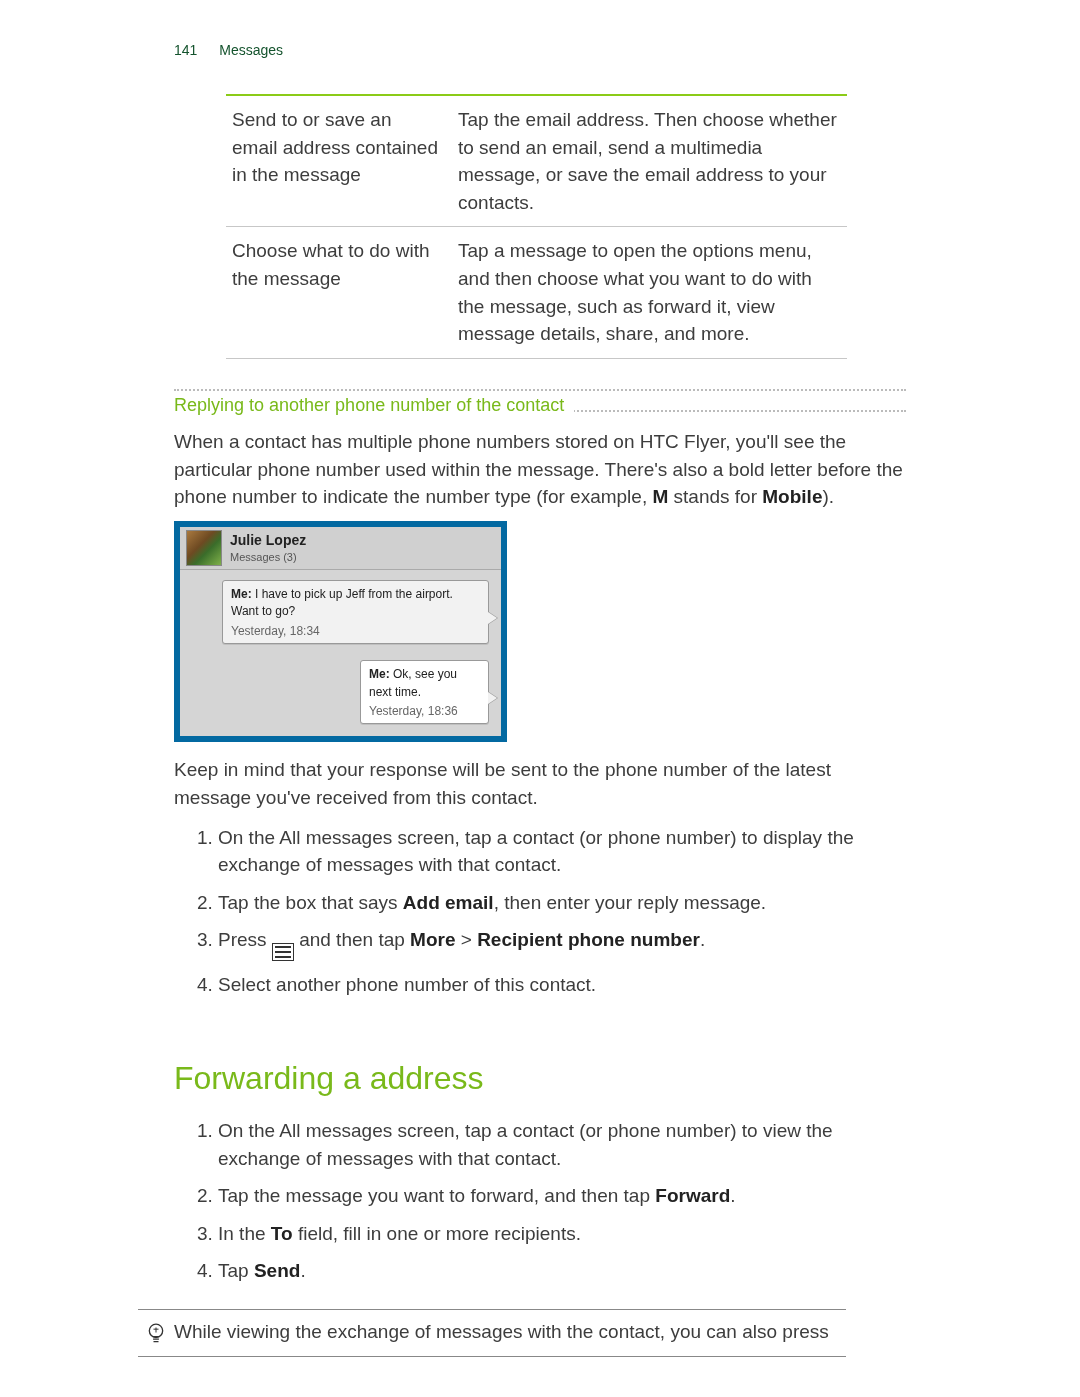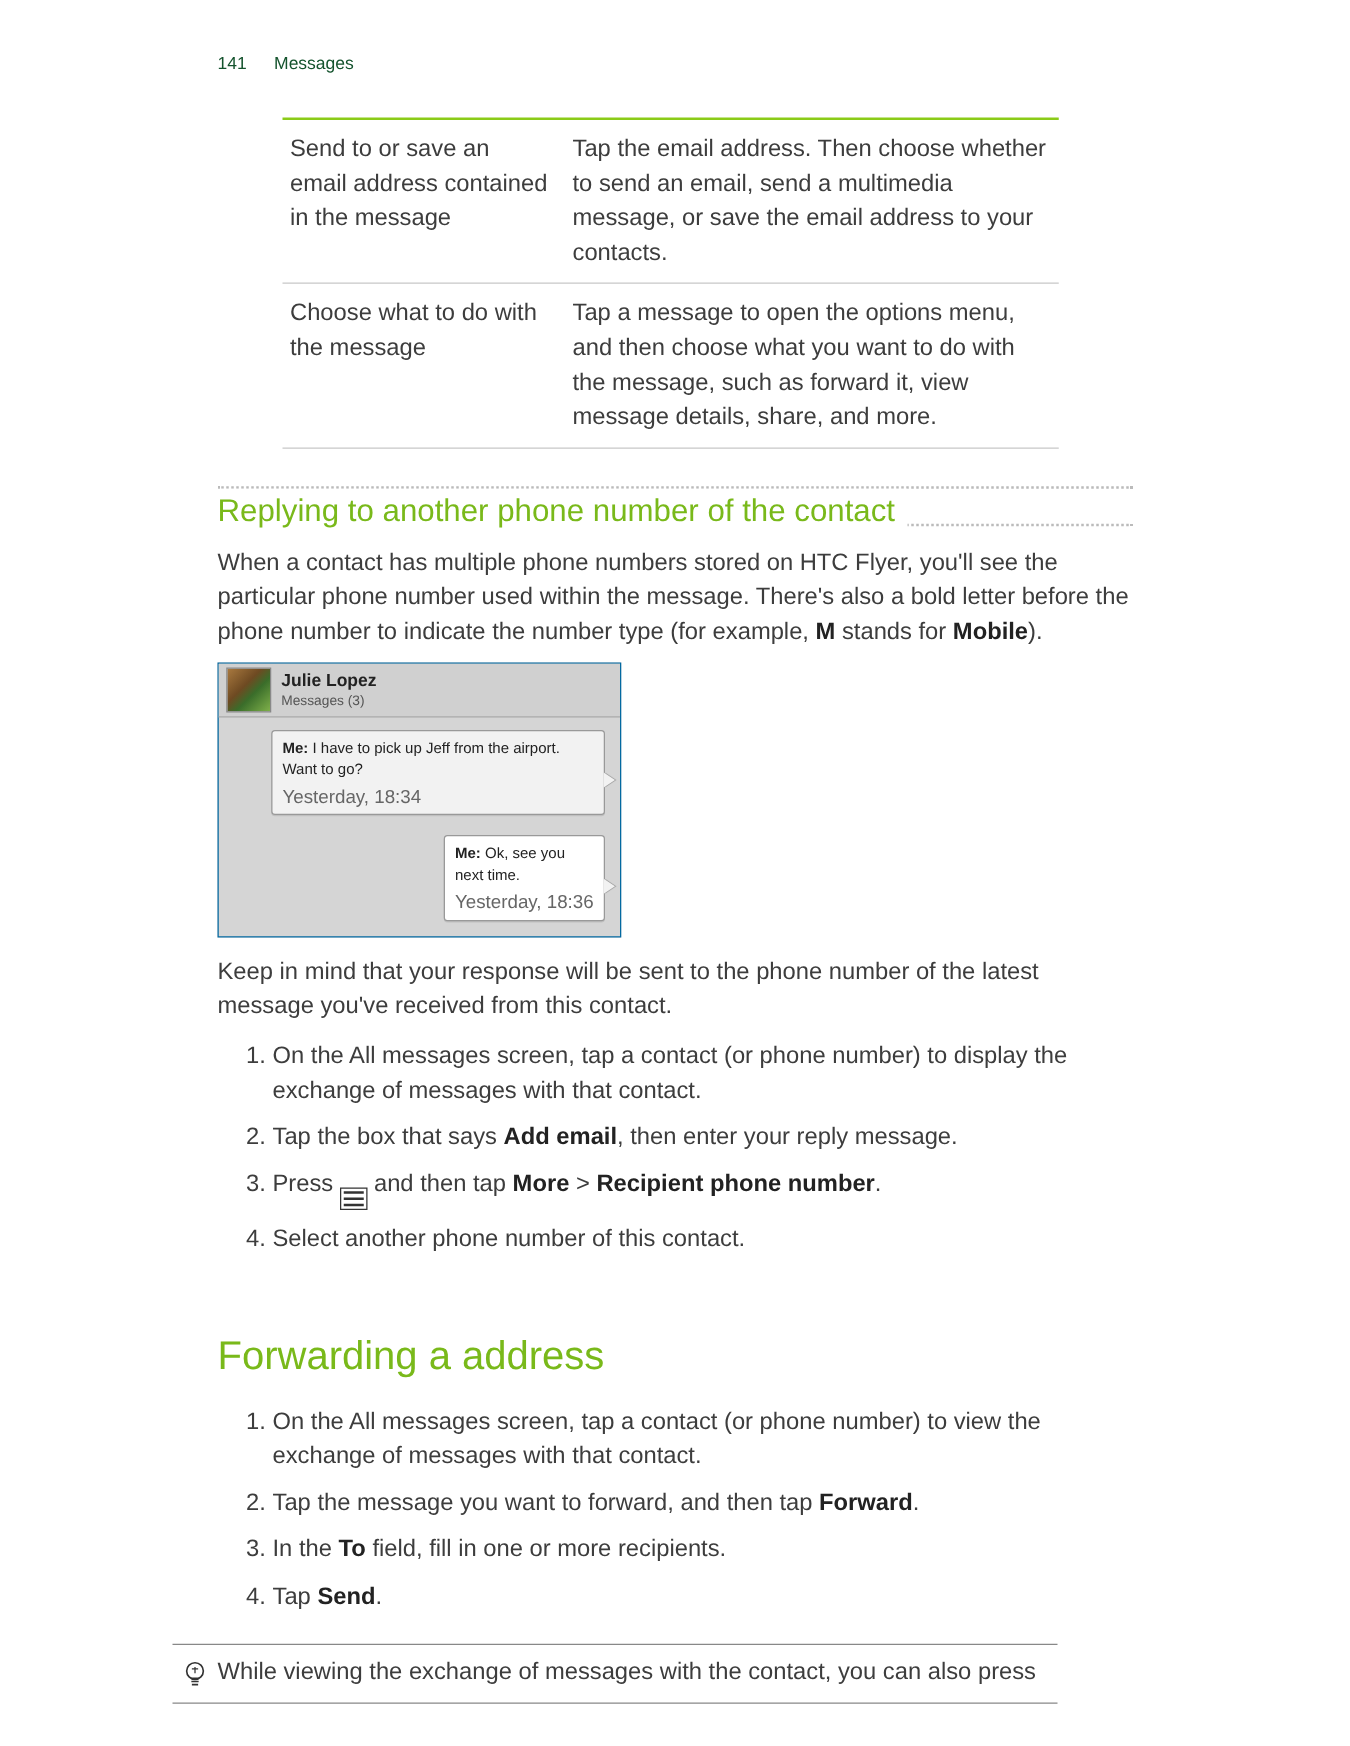--- a/index.html
+++ b/index.html
@@ -58,33 +58,33 @@
   }
   .subtitle-wrap::before { top: -2px; }
   .subtitle-wrap::after  { bottom: 6px; }
   .subtitle {
     display: inline-block;
     background: #fff;
     position: relative;
     z-index: 1;
     padding-right: 10px;
     color: #79b91a;
-    font-size: 25px;
+    font-size: 18px;
   }
 
   p.body {
     margin: 10px 0 0 0;
   }
   strong { font-weight: 600; color:#222; }
 
   
   .conv {
     margin: 10px 0 14px 0;
     width: 321px;
-    border: 1px solid #0369a1;
+    border: 6px solid #0369a1;
     background: #d5d5d5;
     font-family: Arial, sans-serif;
     font-size: 12px;
     color: #222;
   }
   .conv-head {
     display: flex;
     align-items: center;
     background: #d0d0d0;
     border-bottom: 1px solid #aaa;
@@ -104,21 +104,21 @@
     border: 1px solid #999;
     border-radius: 3px;
     padding: 5px 8px 3px 8px;
     margin: 10px 12px;
     box-shadow: 0 1px 0 rgba(0,0,0,.1);
     max-width: 280px;
   }
   .bubble.me    { background: #f2f2f2; margin-left: 42px; }
   .bubble.them  { background: #c9def0; margin-right: 42px; margin-left: 12px; }
   .bubble.me2   { background: #ffffff; margin-left: 180px; margin-right: 12px; margin-top: 16px; margin-bottom: 12px; }
-  .bubble .ts   { font-size: 15px; color:#666; margin-top: 2px; }
+  .bubble .ts   { font-size: 12px; color:#666; margin-top: 2px; }
   .bubble .p1   { color:#2a5bb7; text-decoration: underline; }
   .bubble .tag  { font-weight: bold; }
   .bubble .p2   { color:#2a5bb7; text-decoration: underline; }
 
   
   .bubble.me::after, .bubble.me2::after, .bubble.them::after {
     content: "";
     position: absolute;
     width: 0; height: 0;
   }

